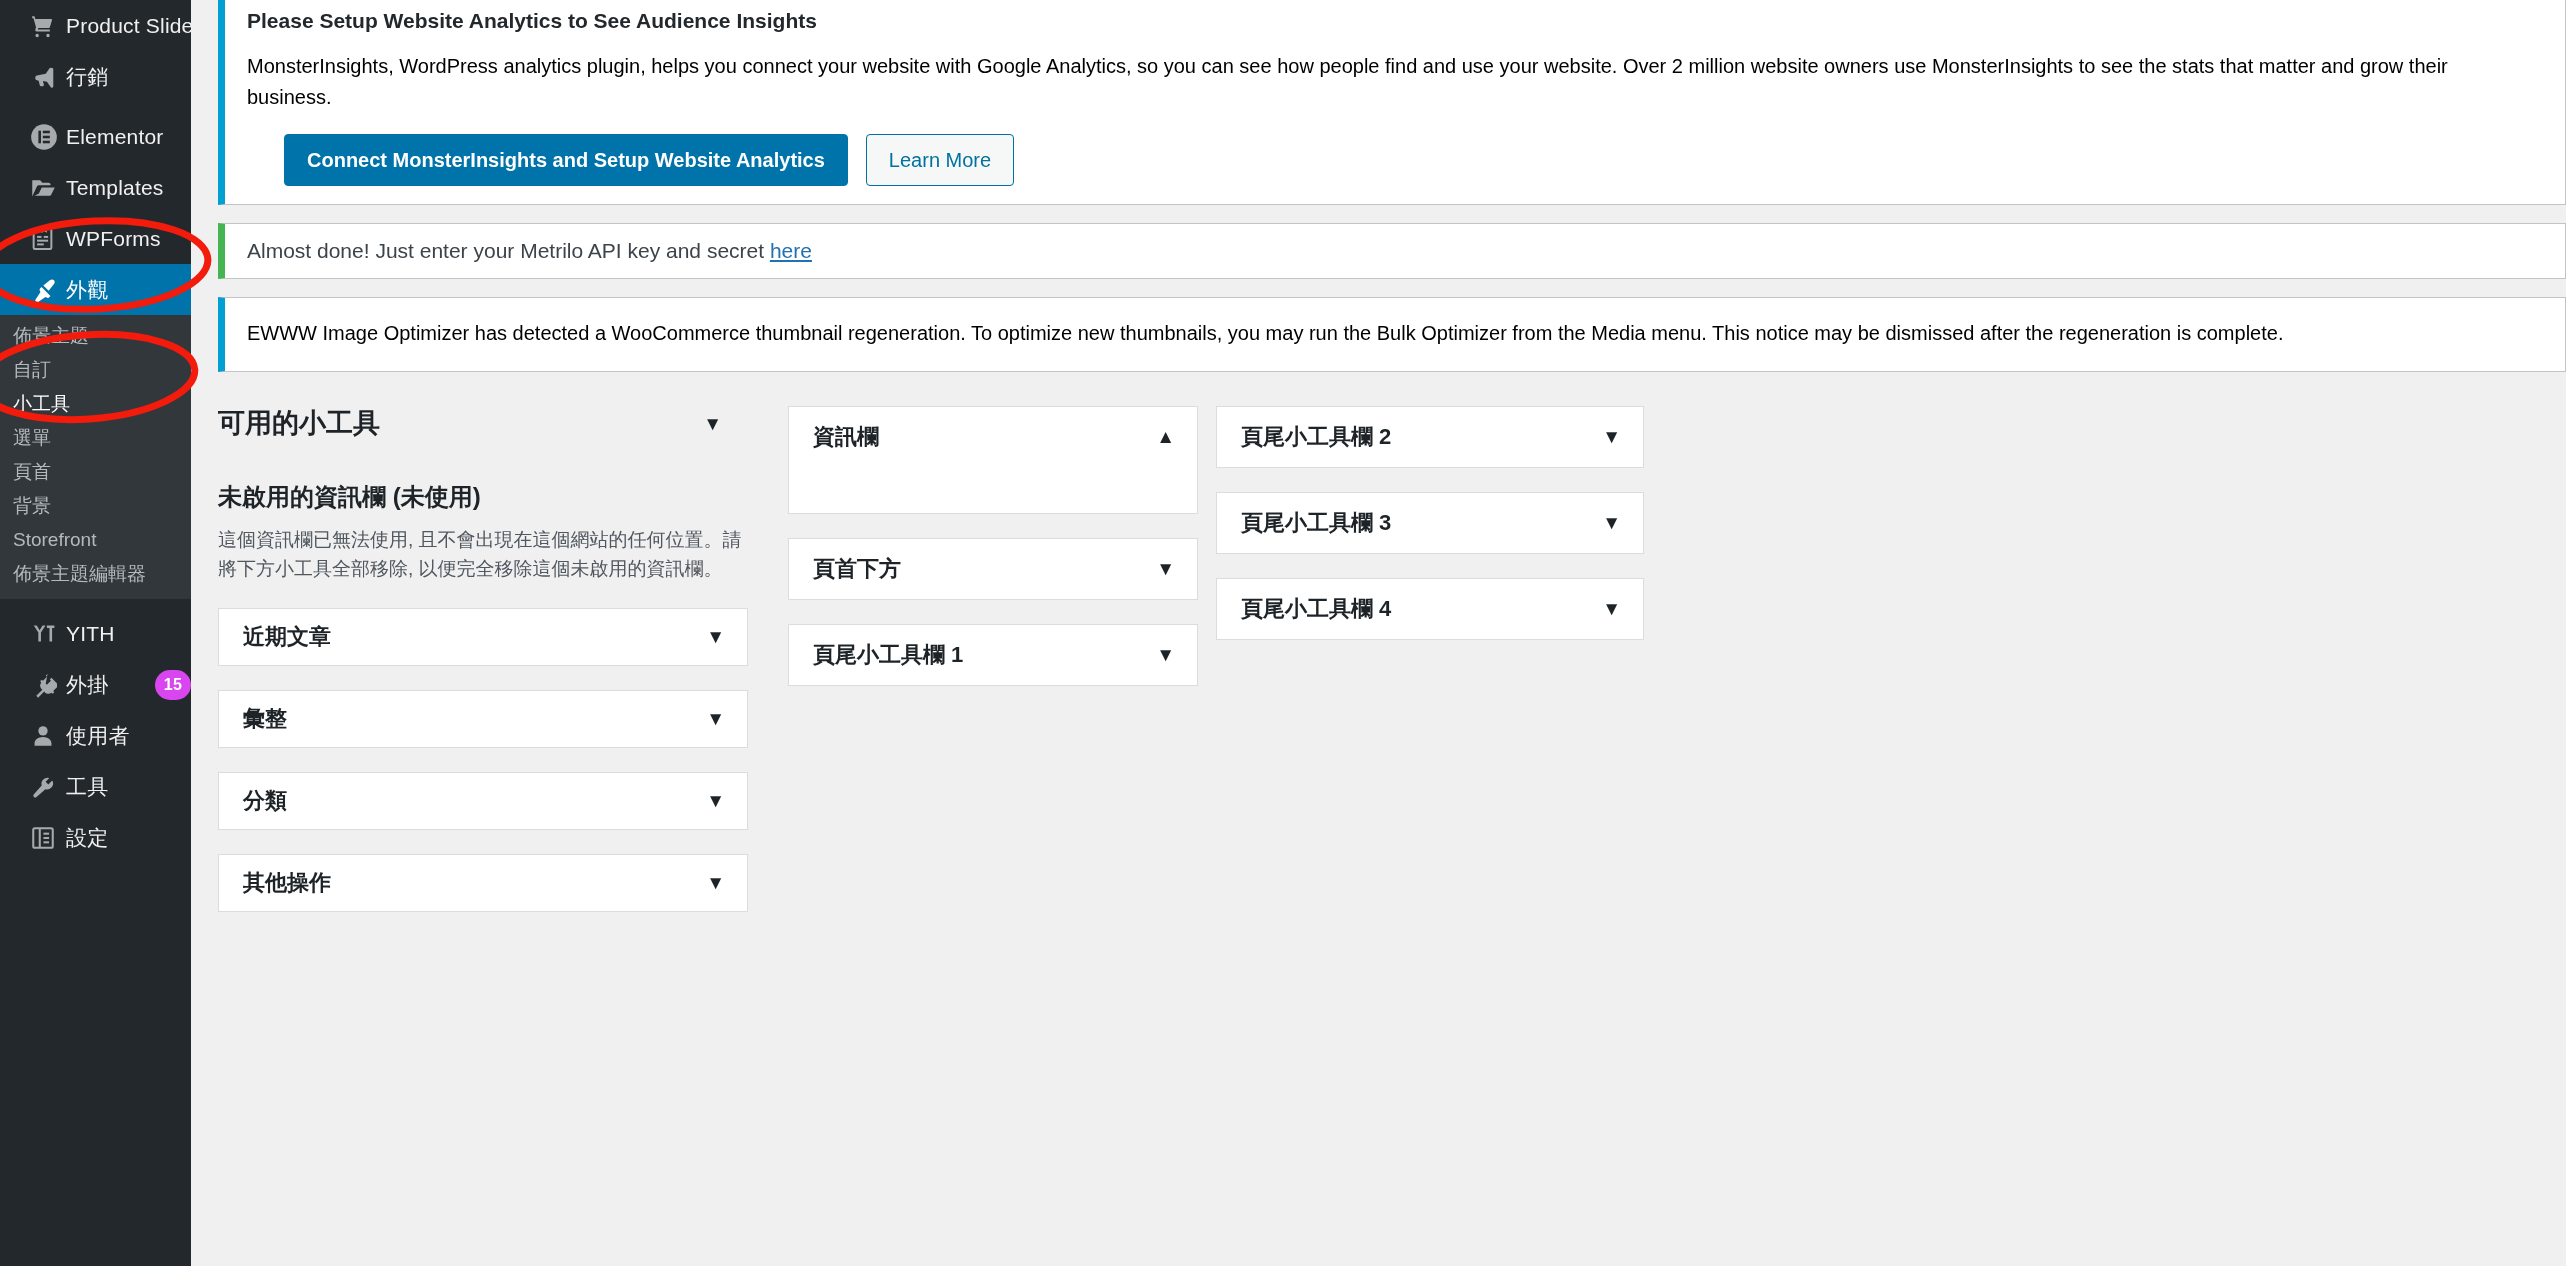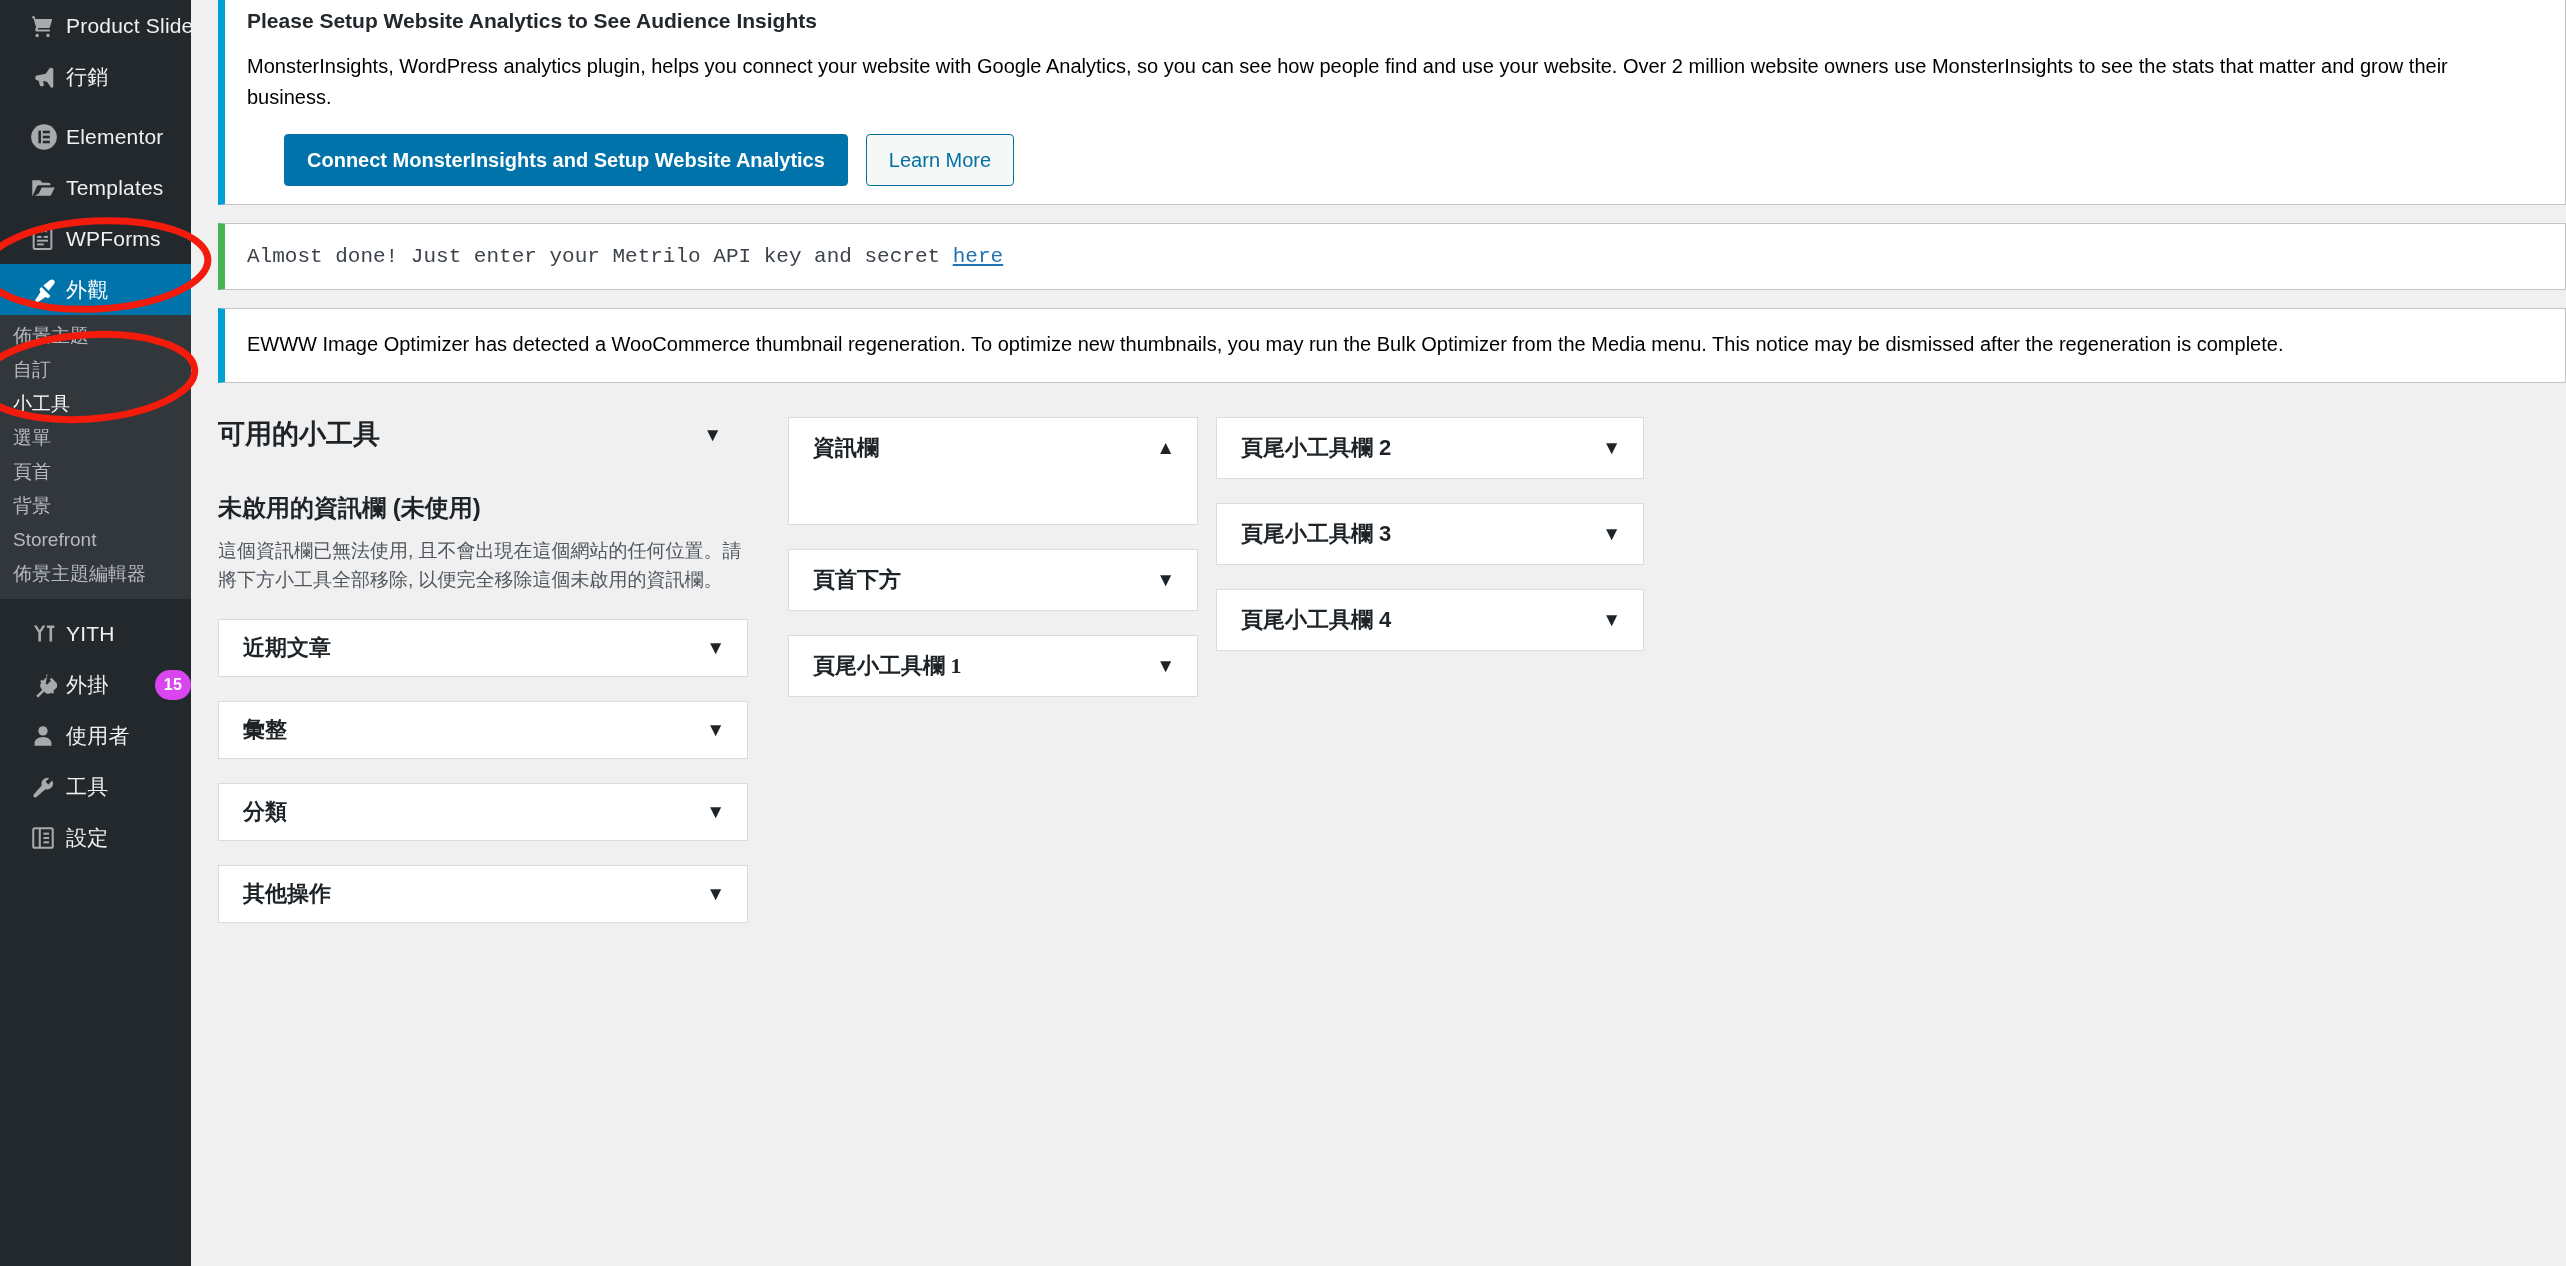--- a/index.html
+++ b/index.html
@@ -85,27 +85,27 @@
     background: #0073aa; color: #fff; border: 1px solid #0073aa;
     padding: 15px 22px; font-weight: 600;
   }
   .btn-secondary {
     background: #f6f7f7; color: #0071a1; border: 1px solid #0071a1;
     padding: 15px 22px; font-weight: 400;
   }
   .inline-link { color: #2271b1; text-decoration: underline; }
 
   .notice-oneline {
-    font-size: 21px; color: #3c434a; padding: 21px 22px; font-family: Liberation Mono, monospace;
+    font-size: 21px; color: #3c434a; padding: 15px 22px;
   }
 
   
   .widgets-wrap { display: flex; gap: 0; padding-top: 16px; }
   .col-left { width: 570px; min-width: 570px; padding-right: 40px; }
-  .col-mid  { width: 428px; min-width: 428px; padding-right: 18px; font-family: Liberation Serif, serif; }
+  .col-mid  { width: 428px; min-width: 428px; padding-right: 18px; }
   .col-right{ width: 428px; min-width: 428px; }
 
   .section-head {
     display: flex; align-items: center; justify-content: space-between;
     padding-right: 26px;
   }
   .section-title {
     font-size: 27px; font-weight: 700; color: #1d2327;
     line-height: 1.3;
   }

